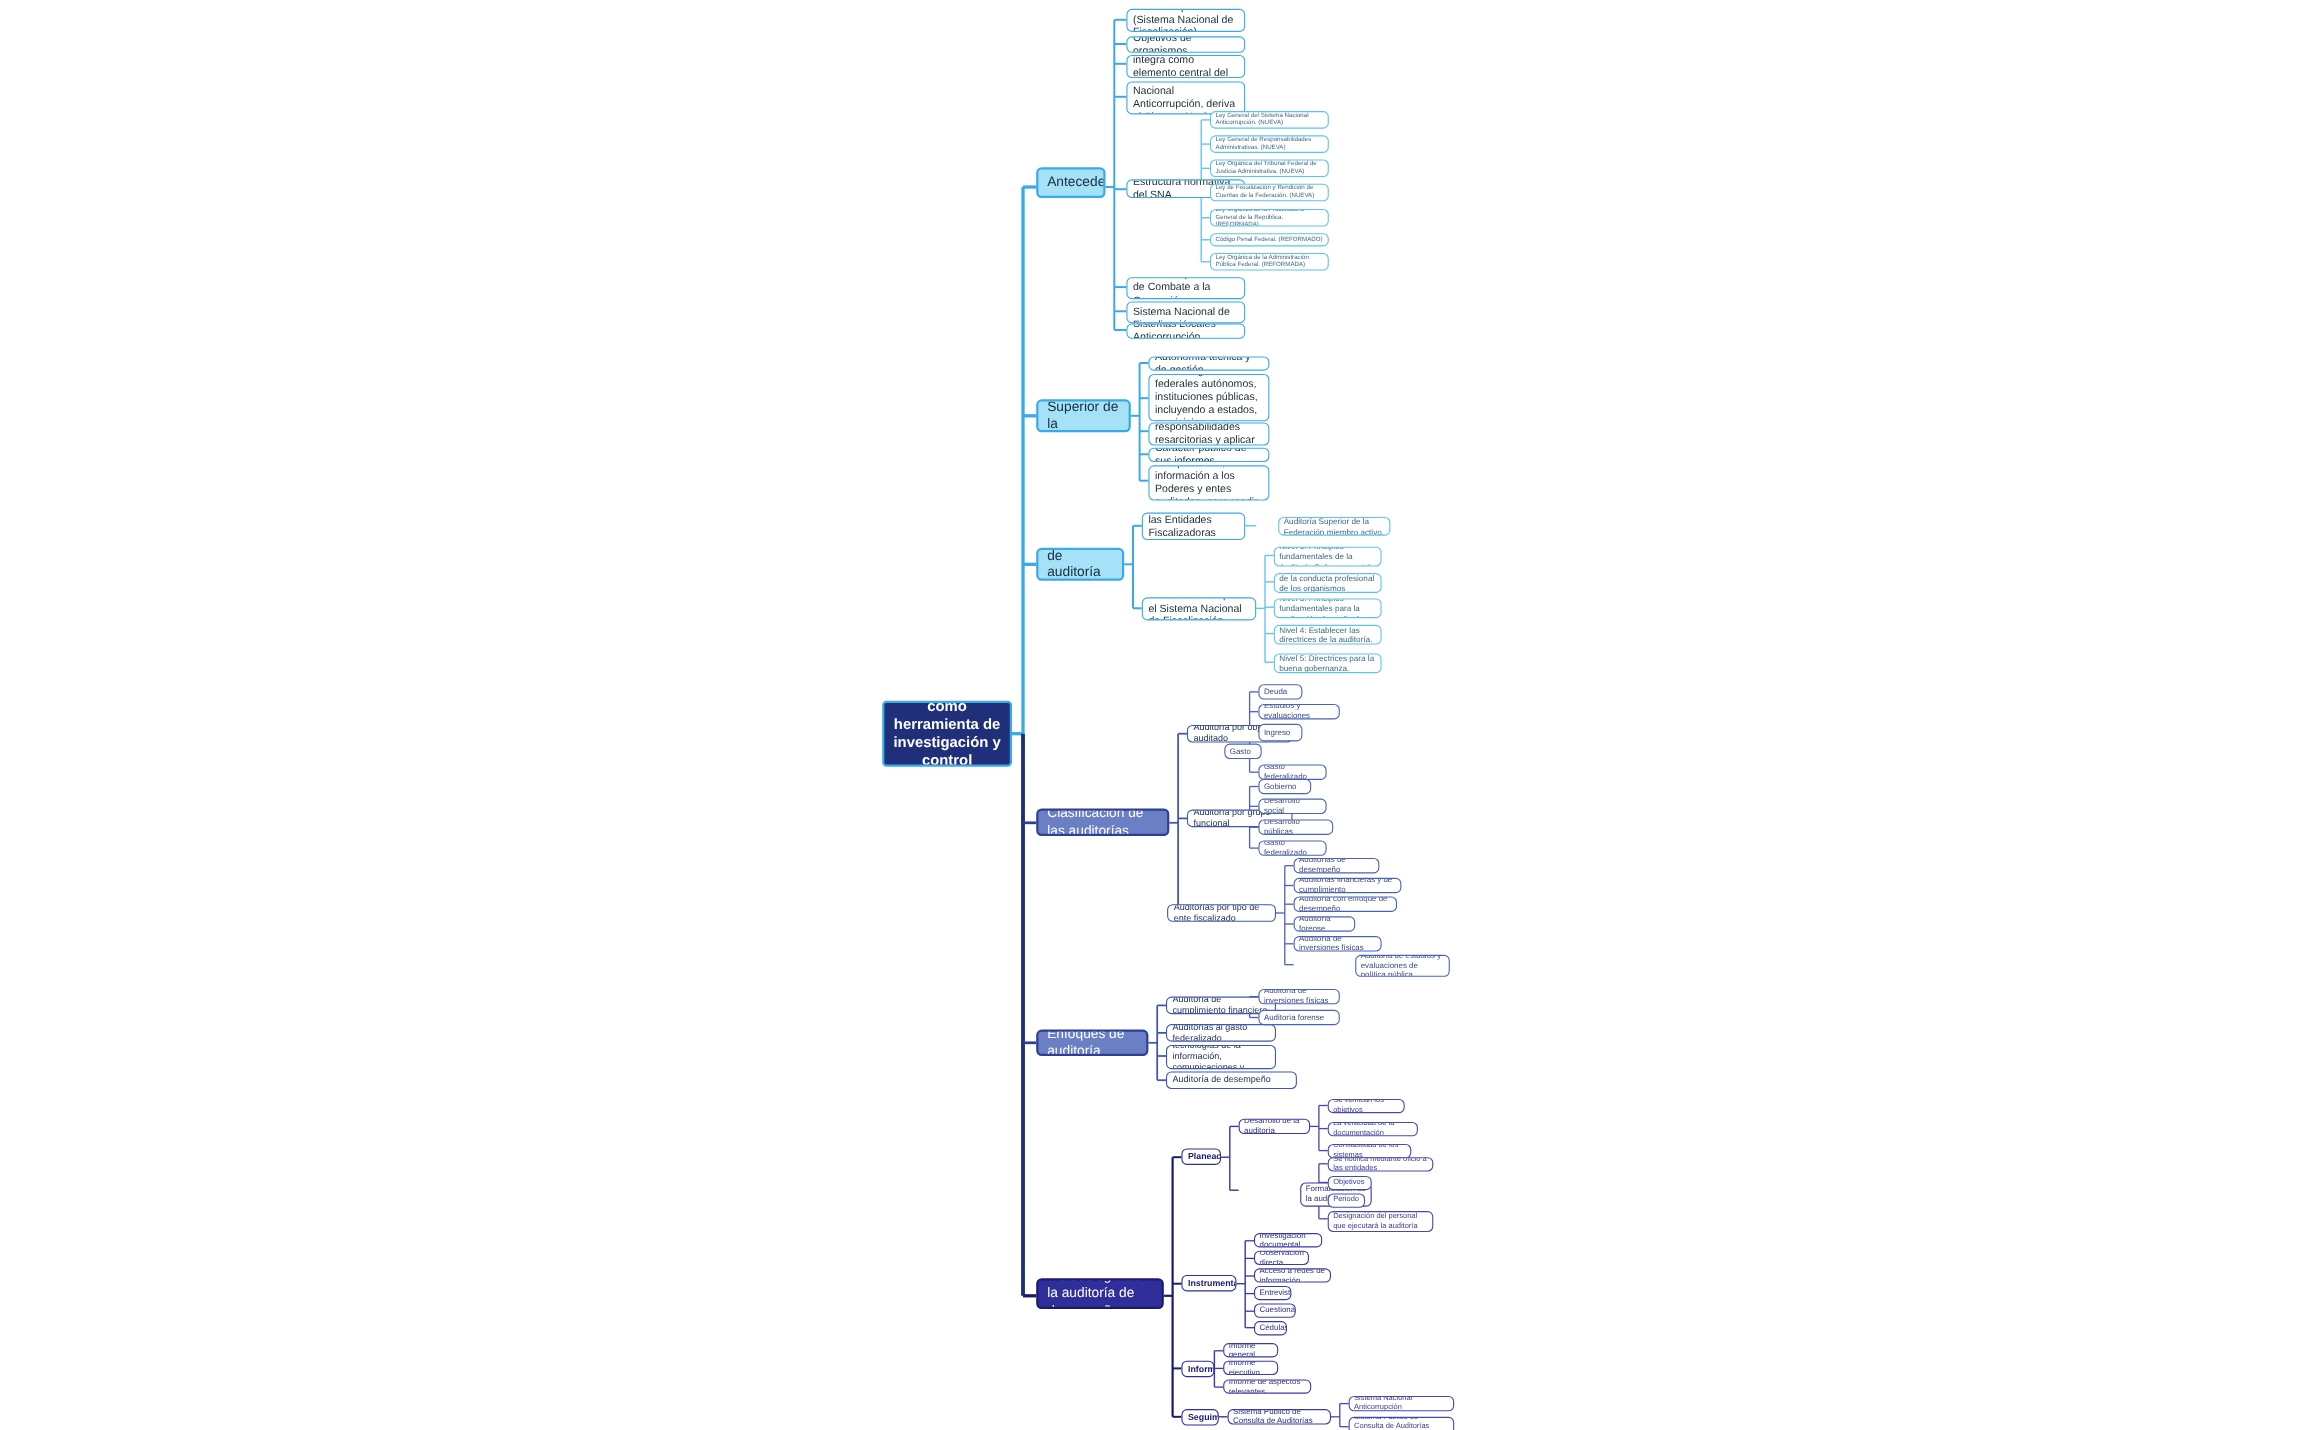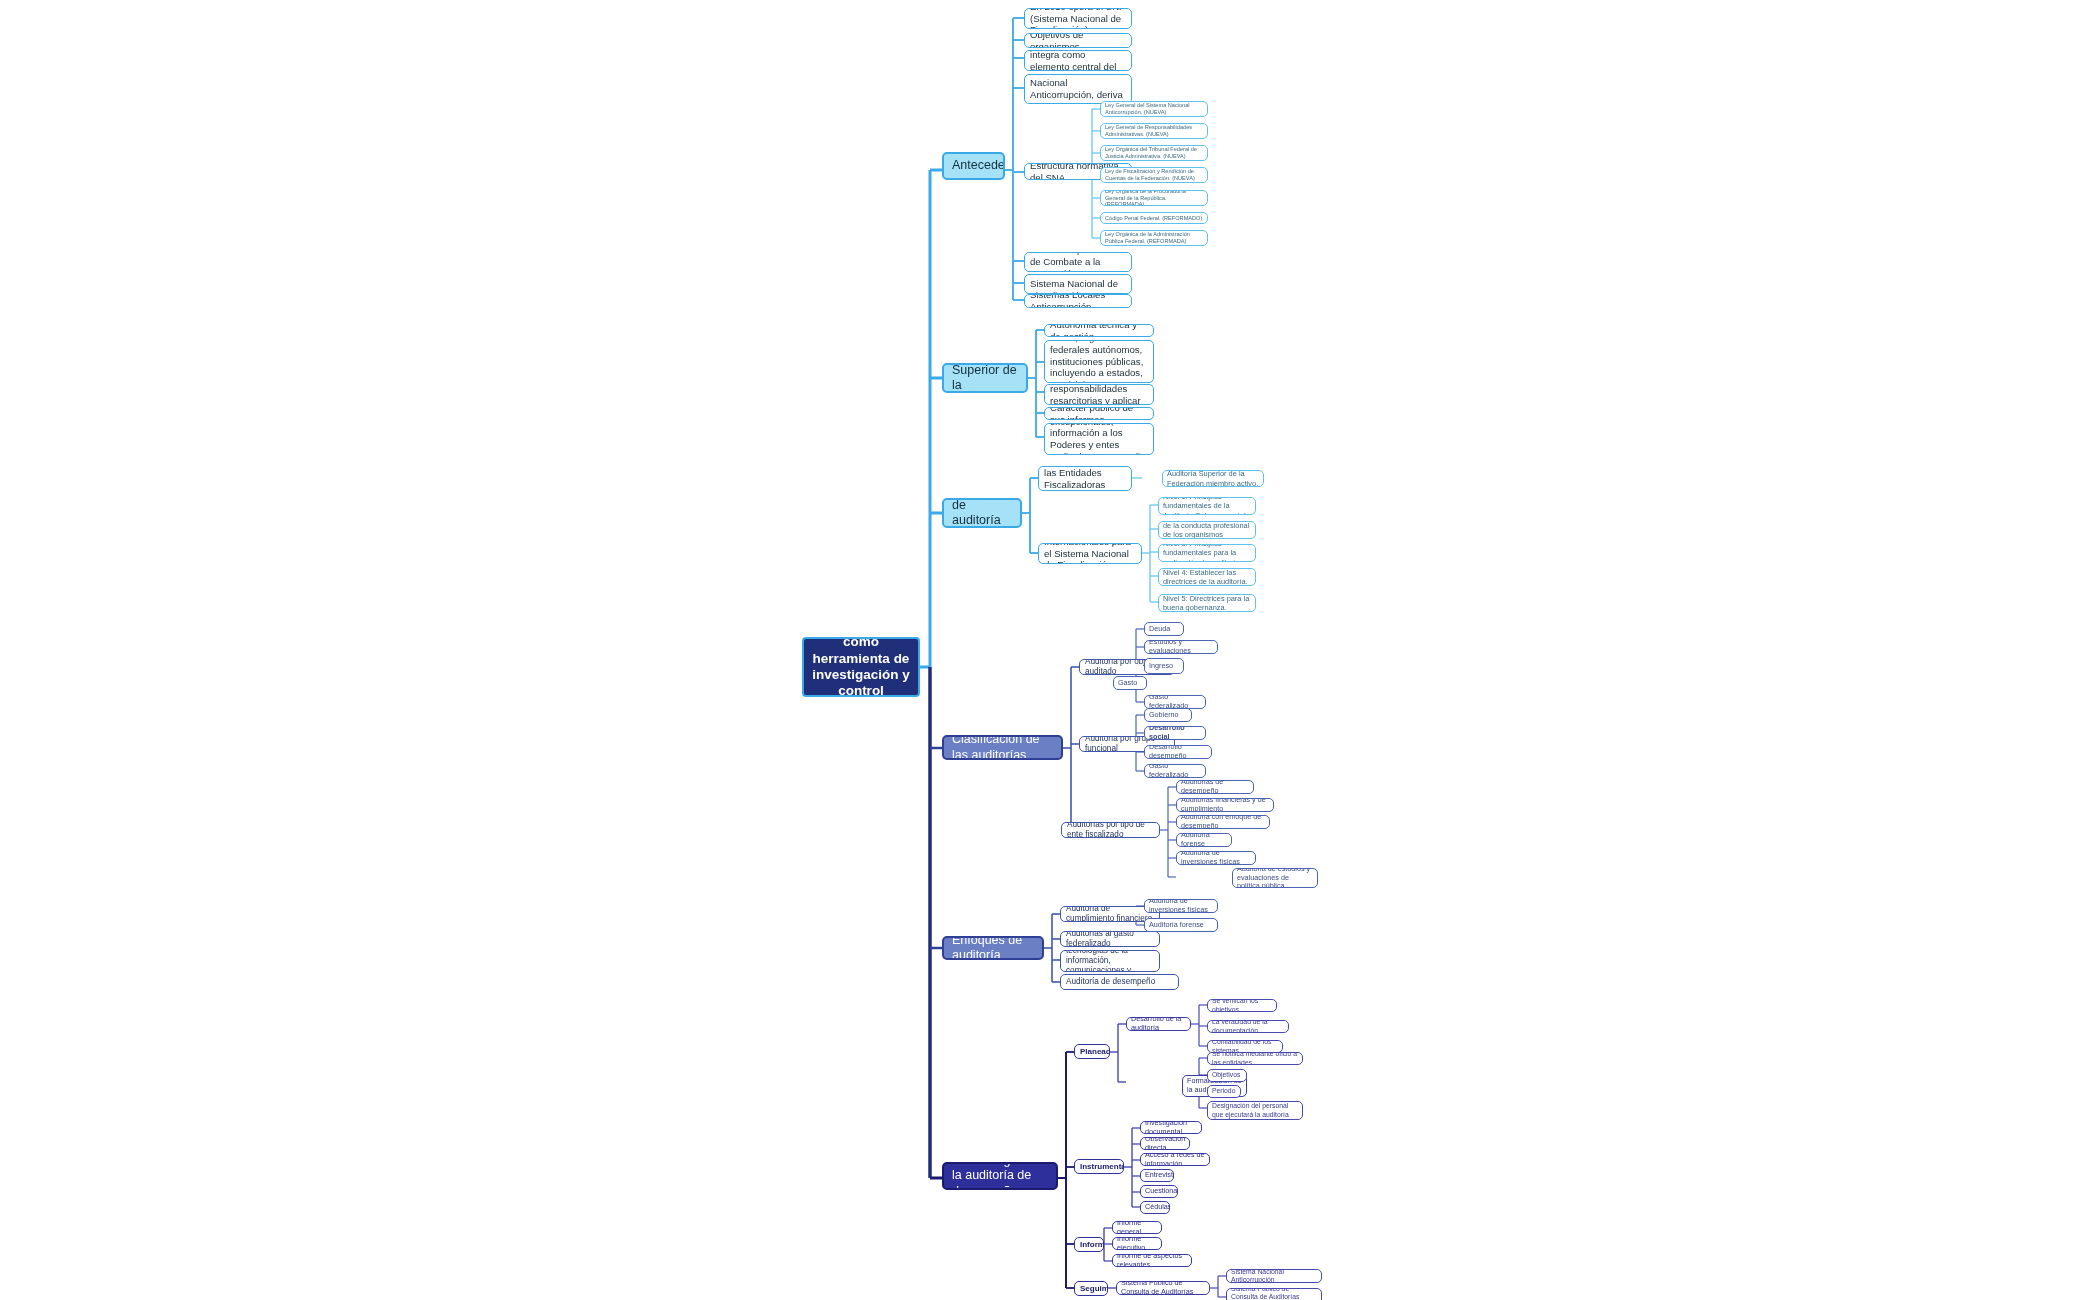--- a/index.html
+++ b/index.html
@@ -403,25 +403,25 @@
 <div class="node n-b3" style="left:1144px;top:695px;width:62px;height:14px;">
   <span>Gasto federalizado</span>
 </div>
 
 <div class="node n-b2" style="left:1079px;top:736px;width:96px;height:16px;">
   <span>Auditoría por grupo funcional</span>
 </div>
 <div class="node n-b3" style="left:1144px;top:708px;width:48px;height:14px;">
   <span>Gobierno</span>
 </div>
-<div class="node n-b3" style="left:1144px;top:726px;width:62px;height:14px;font-weight:bold;">
+<div class="node n-b3" style="left:1144px;top:726px;width:62px;height:14px;">
   <span>Desarrollo social</span>
 </div>
 <div class="node n-b3" style="left:1144px;top:745px;width:68px;height:14px;">
-  <span>Desarrollo desempeño</span>
+  <span>Desarrollo públicas</span>
 </div>
 <div class="node n-b3" style="left:1144px;top:764px;width:62px;height:14px;">
   <span>Gasto federalizado</span>
 </div>
 
 <div class="node n-b2" style="left:1061px;top:822px;width:99px;height:16px;">
   <span>Auditorías por tipo de ente fiscalizado</span>
 </div>
 <div class="node n-b3" style="left:1176px;top:780px;width:78px;height:14px;">
   <span>Auditorías de desempeño</span>

